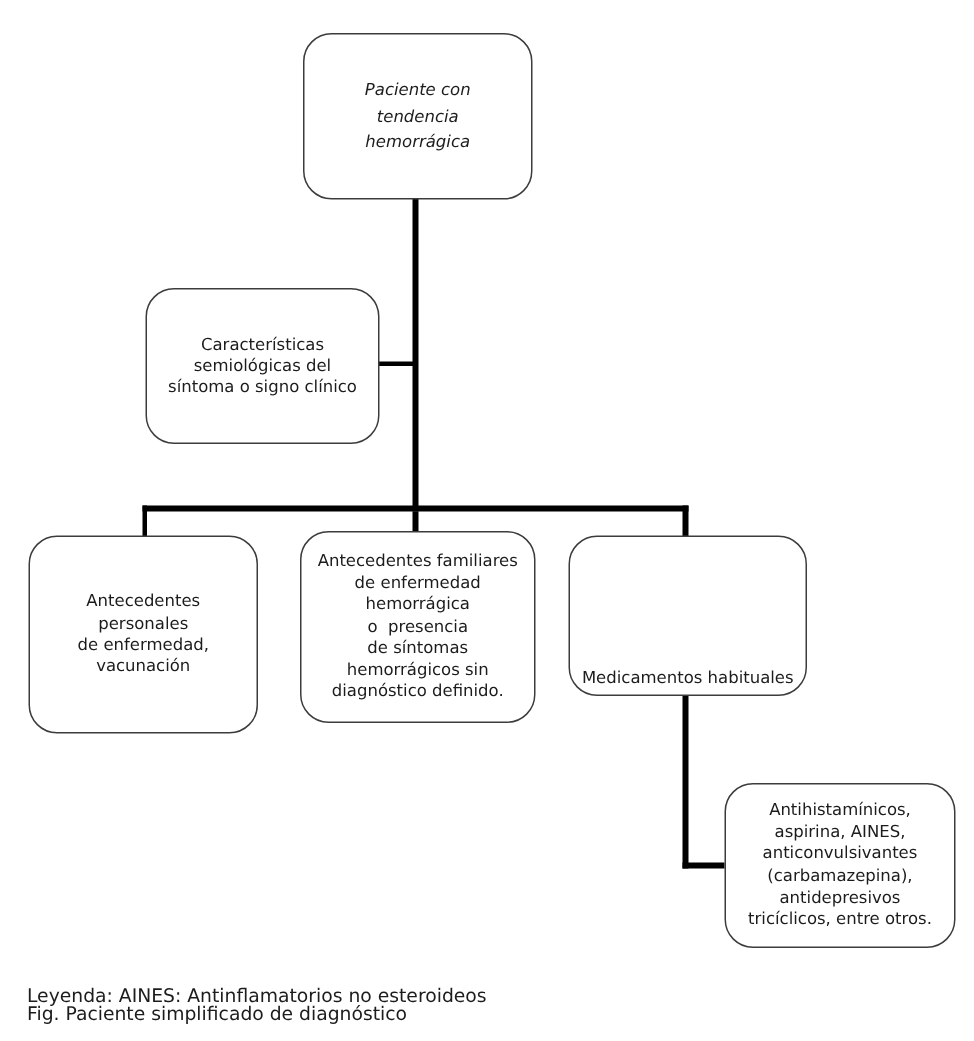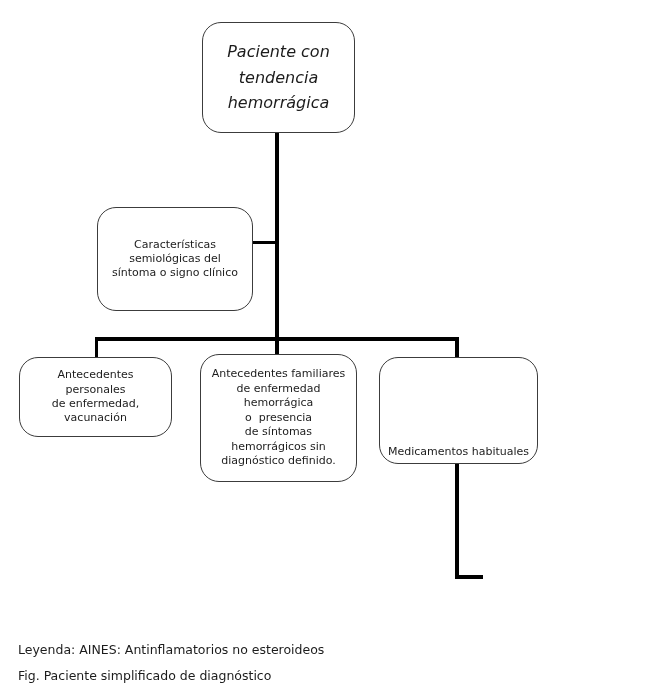--- a/index.html
+++ b/index.html
@@ -28,21 +28,21 @@
     padding: 4px 6px;
   }
   .node-text {
     white-space: pre-wrap;
     font-size: 11px;
     line-height: 1.3;
     color: #1c1c1c;
   }
   .italic .node-text {
     font-style: italic;
-    font-size: 16px;
+    font-size: 11px;
     line-height: 1.6;
   }
   .tight .node-text {
     line-height: 1.32;
   }
   .line {
     position: absolute;
     background: #000000;
   }
   .legend-row {
@@ -69,46 +69,54 @@
   <div class="line" style="left:455px; top:337px; width:4px; height:21px;"></div>
   <div class="line" style="left:455px; top:464px; width:4px; height:115px;"></div>
   <div class="line" style="left:455px; top:575px; width:28px; height:4px;"></div>
 
   <div class="node italic" style="left:202px; top:22px; width:153px; height:111px;">
     <span class="node-text">Paciente con
 tendencia
 hemorrágica</span>
   </div>
 
-  <div class="node" style="left:97px; top:207px; width:156px; height:104px;">
+  <div class="node" style="left:97px; top:192px; width:156px; height:104px;">
     <span class="node-text">Características
 semiológicas del
 síntoma o signo clínico</span>
   </div>
 
-  <div class="node" style="left:19px; top:357px; width:153px; height:80px;">
+  <div class="node" style="left:19px; top:357px; width:153px; height:132px;">
     <span class="node-text">Antecedentes personales
 de enfermedad,
 vacunación</span>
   </div>
 
   <div class="node tight" style="left:200px; top:354px; width:157px; height:128px;">
     <span class="node-text">Antecedentes familiares
 de enfermedad
 hemorrágica
 o  presencia
 de síntomas
 hemorrágicos sin
 diagnóstico definido.</span>
   </div>
 
   <div class="node" style="left:379px; top:357px; width:159px; height:107px;align-items:flex-end;">
     <span class="node-text">Medicamentos habituales</span>
   </div>
 
+  <div class="node tight" style="left:483px; top:522px; width:154px; height:110px;">
+    <span class="node-text">Antihistamínicos,
+aspirina, AINES,
+anticonvulsivantes
+(carbamazepina),
+antidepresivos
+tricíclicos, entre otros.</span>
+  </div>
 
-  <div class="legend-row" style="top:642px;">Leyenda: AINES: Antinflamatorios no esteroideos</div>
+  <div class="legend-row" style="top:656px;">Leyenda: AINES: Antinflamatorios no esteroideos</div>
 
   <div class="legend-row" style="top:668px;">
     <span class="caption-label">Fig.</span><span> Paciente simplificado de diagnóstico</span>
   </div>
 
 </div>
 
 </body></html>

